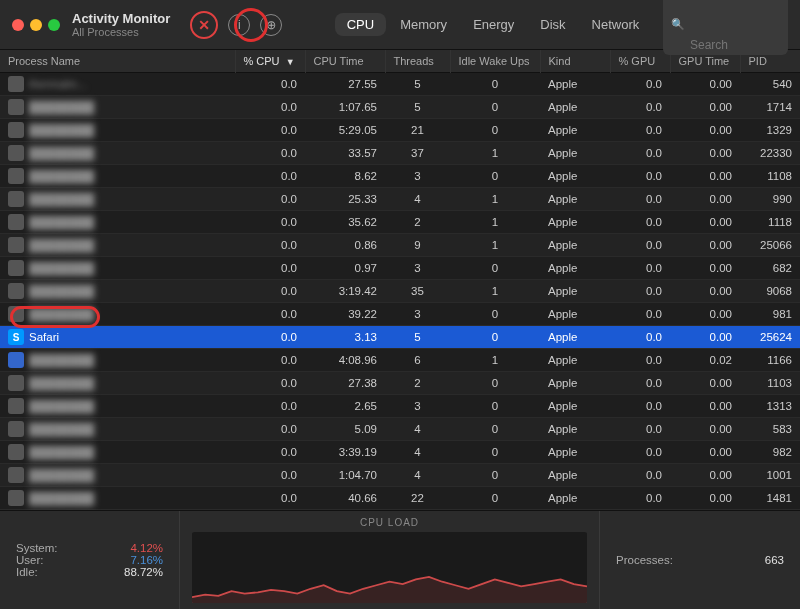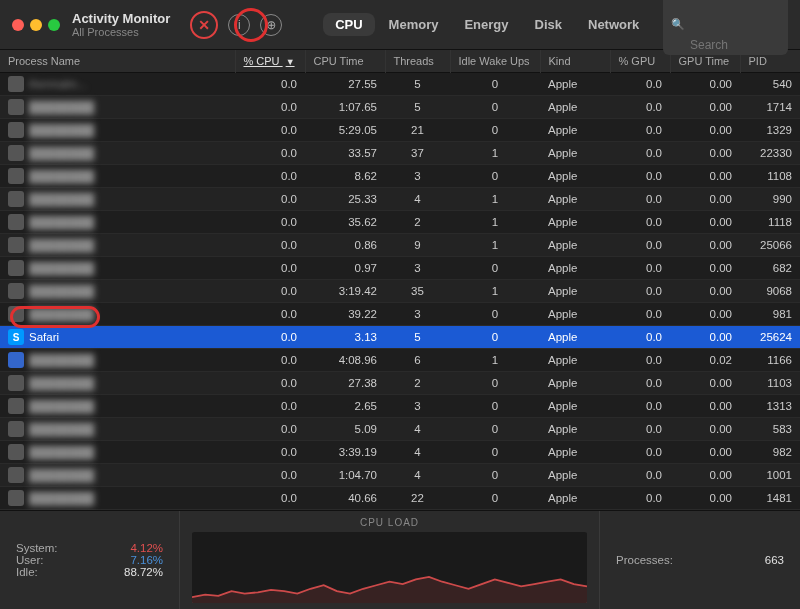--- a/index.html
+++ b/index.html
@@ -91,21 +91,21 @@
       display: flex;
       gap: 2px;
       margin-left: auto;
       margin-right: 12px;
     }
     .nav-tab {
       padding: 4px 12px;
       border-radius: 8px;
       cursor: pointer;
       font-size: 13px;
-      font-weight: 700;
+      font-weight: 400;
       color: #bbb;
       background: transparent;
     }
     .nav-tab.active {
       color: #fff;
       background: #3a3a3a;
     }
     .search-box {
       display: flex;
       align-items: center;
@@ -317,21 +317,21 @@
       <span class="search-icon-svg">🔍</span>
       <input type="text" placeholder="Search" style="">
     </div>
   </div>
 
   <div class="table-container">
     <table>
       <thead>
         <tr>
           <th style="min-width:140px;">Process Name</th>
-          <th class="sorted" style="width:70px;text-decoration:underline;">% CPU <span class="sort-arrow">▼</span></th>
+          <th class="sorted" style="width:70px;">% CPU <span class="sort-arrow">▼</span></th>
           <th style="width:80px;">CPU Time</th>
           <th style="width:65px;">Threads</th>
           <th style="width:90px;">Idle Wake Ups</th>
           <th style="width:70px;">Kind</th>
           <th style="width:60px;">% GPU</th>
           <th style="width:70px;">GPU Time</th>
           <th style="width:60px;">PID</th>
         </tr>
       </thead>
       <tbody id="table-body">

